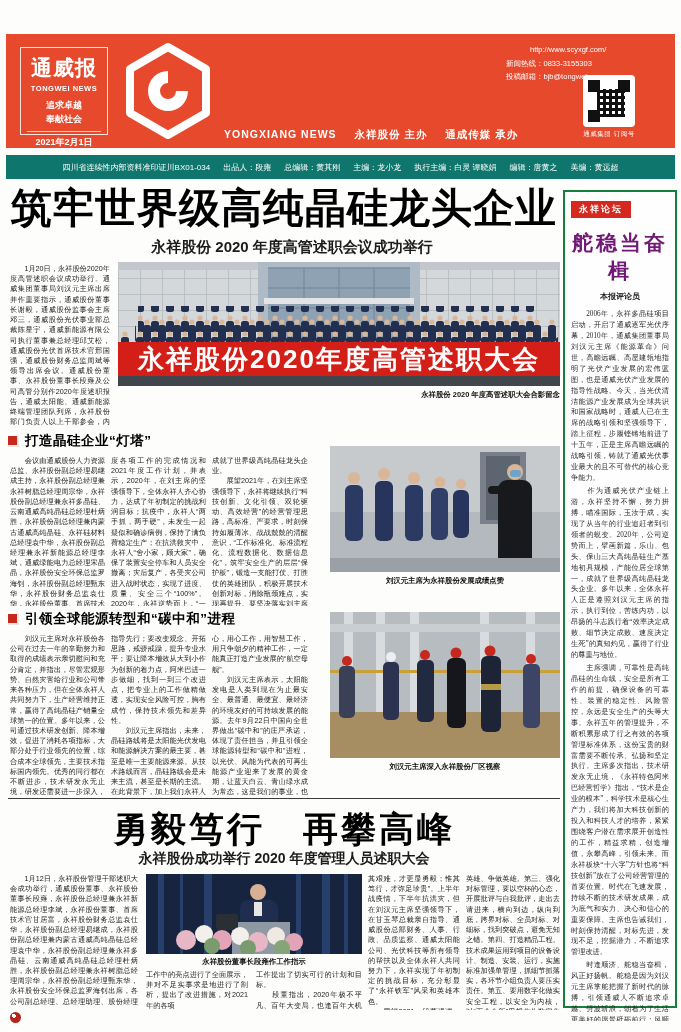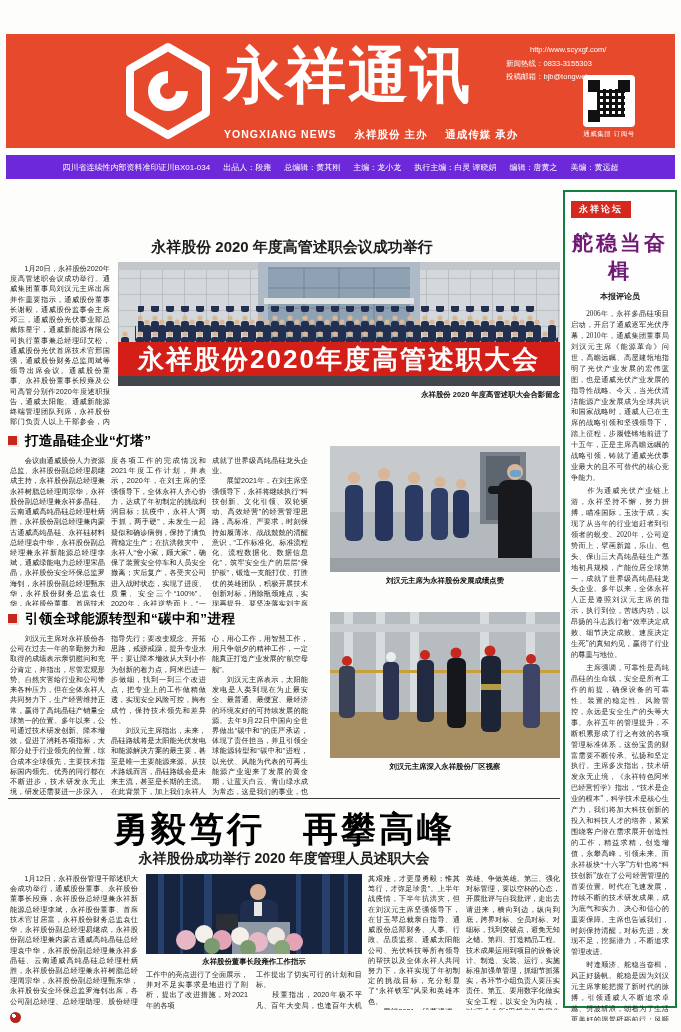--- a/index.html
+++ b/index.html
@@ -23,21 +23,21 @@
   .hdr-links a{color:#fff;text-decoration:none;padding-left:24px;}
   .qr-wrap{position:absolute;left:563px;top:41px;width:80px;text-align:center;}
   .qr{width:52px;height:52px;margin:0 auto;background:#fff;border-radius:4px;position:relative;
       background-image:
         linear-gradient(#111,#111),linear-gradient(#111,#111),linear-gradient(#111,#111),
         repeating-linear-gradient(0deg,#111 0 3px,transparent 3px 6px),
         repeating-linear-gradient(90deg,#111 0 3px,#fff 3px 6px);
       background-size:12px 12px,12px 12px,12px 12px,28px 28px,28px 28px;
       background-position:5px 5px,35px 5px,5px 35px,14px 14px,14px 14px;background-repeat:no-repeat;}
   .qr-cap{color:#fff;font-size:6.5px;margin-top:3px;letter-spacing:.5px;}
-  .masthead-bar{position:absolute;left:6px;top:155px;width:669px;height:24px;background:#6d28d9;color:#fff;
+  .masthead-bar{position:absolute;left:6px;top:155px;width:669px;height:24px;background:#0f766e;color:#fff;
                 display:flex;align-items:center;justify-content:center;gap:13px;font-size:8px;white-space:nowrap;}
   
   .forum{position:absolute;left:563px;top:190px;width:114px;height:818px;border:2px solid #15803d;
          background:#fffefe;box-sizing:border-box;padding:6px 6px 0 6px;}
   .forum-label{display:inline-block;background:#d5281e;color:#fff;font-size:9px;font-weight:700;
                padding:2px 8px;letter-spacing:2px;}
   .forum-title{font-family:"Liberation Serif",serif;font-size:21px;font-weight:700;text-align:center;
                letter-spacing:3px;margin-top:11px;color:#701a75;}
   .forum-byline{font-size:8px;font-weight:700;text-align:center;margin:6px 0 7px;}
   .forum-body{font-family:"Liberation Serif",serif;font-size:7.2px;line-height:1.52;text-align:justify;
@@ -66,29 +66,37 @@
   .pdf-icon{width:11px;height:11px;border-radius:50%;background:radial-gradient(circle at 35% 35%,#fff 0 2px,#b6241b 2px);
             display:inline-block;}
   .footer a{color:#c0392b;text-decoration:underline;}
 </style>
 </head>
 <body>
 
 <div id="page">
 
   <div class="header-band">
+    <div class="logo-box">
+      <div class="logo-cn">通威报</div>
+      <div class="logo-en">TONGWEI NEWS</div>
+      <div class="logo-slogan">
+        <div>追求卓越</div>
+        <div>奉献社会</div>
+      </div>
+      <div class="logo-date">2021年2月1日</div>
+    </div>
 
     <div class="hex-logo">
       <svg width="100" height="100" viewBox="0 0 100 100">
         <polygon points="50,6 88,28 88,72 50,94 12,72 12,28" fill="none" stroke="#fff" stroke-width="8" stroke-linejoin="round"></polygon>
         <path d="M50,30 A20,20 0 1 0 70,50 L58,50 A8,8 0 1 1 50,42 Z" fill="#fff"></path>
       </svg>
     </div>
 
-    <div class="m-title">永祥通讯</div>
     <div class="m-subrow">
       <span>YONGXIANG NEWS</span>
       <span>永祥股份 主办</span>
       <span>通成传媒 承办</span>
     </div>
 
     <div class="hdr-links">
       <div><a href="#">http://www.scyxgf.com/</a></div>
       <div>新闻热线：0833-3155303</div>
       <div>投稿邮箱：bjb@tongwei.com</div>
@@ -105,20 +113,21 @@
     <span>出品人：段雍</span>
     <span>总编辑：黄其刚</span>
     <span>主编：龙小龙</span>
     <span>执行主编：白灵 谭晓娟</span>
     <span>编辑：唐黄之</span>
     <span>美编：黄远超</span>
   </div>
 
   <div class="main-col">
 
+    <div class="head1">筑牢世界级高纯晶硅龙头企业</div>
     <div class="sub1">永祥股份 2020 年度高管述职会议成功举行</div>
 
     <div class="lead-row">
       <div class="t" style="left:2px;top:2px;width:100px;height:164px;">　　1月20日，永祥股份2020年度高管述职会议成功举行。通威集团董事局刘汉元主席出席并作重要指示，通威股份董事长谢毅，通威股份监事会主席邓三，通威股份光伏事业部总裁陈星宇，通威新能源有限公司执行董事兼总经理邱艾松，通威股份光伏首席技术官邢国强，通威股份财务总监周斌等领导出席会议。通威股份董事、永祥股份董事长段雍及公司高管分别作2020年度述职报告，通威太阳能、通威新能源终端管理团队列席，永祥股份部门负责人以上干部参会，内蒙古通威高纯晶硅、云南通威高纯晶硅公司通过视频参会。</div>
 
       <svg class="photo" style="left:110px;top:0;" width="442" height="124" viewBox="0 0 442 124">
         <defs>
           <pattern id="crowd" width="15" height="26" patternUnits="userSpaceOnUse">
             <circle cx="7" cy="4" r="2.6" fill="#d9b697"></circle>
             <rect x="3" y="7" width="8" height="17" rx="2.5" fill="#232f4e"></rect>

